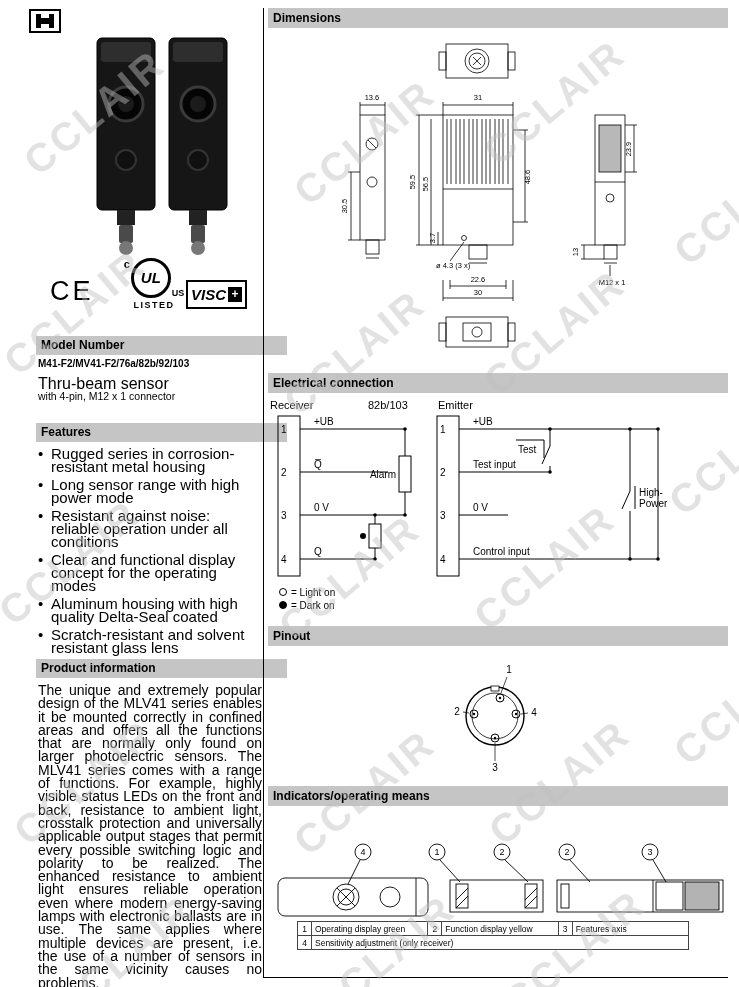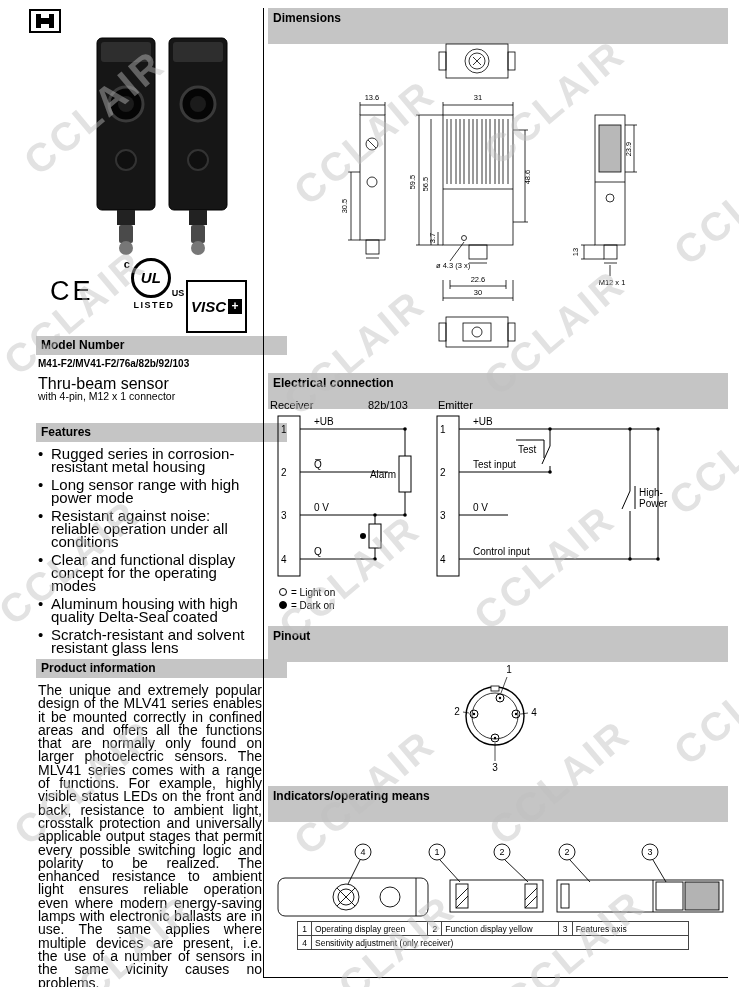--- a/index.html
+++ b/index.html
@@ -11,27 +11,27 @@
   .brand{position:absolute;left:28px;top:8px;width:34px;height:26px;}
   .photo{position:absolute;left:93px;top:12px;width:140px;height:250px;}
   .ce{position:absolute;left:50px;top:276px;font-size:27px;font-weight:500;letter-spacing:3px;}
   .ul{position:absolute;left:122px;top:258px;width:64px;text-align:center;}
   .ul-row{display:flex;align-items:center;justify-content:center;}
   .ul-c{font-size:11px;font-weight:bold;align-self:flex-start;margin-right:1px;}
   .ul-circle{width:34px;height:34px;border:3px solid #000;border-radius:50%;
              font-style:italic;font-weight:bold;font-size:15px;line-height:34px;}
   .ul-us{font-size:9px;font-weight:bold;align-self:flex-end;margin-left:1px;}
   .ul-listed{font-size:9px;font-weight:bold;letter-spacing:1.5px;margin-top:2px;}
-  .visco{position:absolute;left:186px;top:280px;border:2px solid #000;padding:16px 3px;
+  .visco{position:absolute;left:186px;top:280px;border:2px solid #000;padding:4px 3px;
          display:flex;align-items:center;font-weight:bold;font-style:italic;font-size:15px;justify-content:center;}
   .visco-plus{background:#000;color:#fff;width:14px;height:15px;line-height:15px;text-align:center;
               font-style:normal;font-size:12px;margin-left:2px;}
   .lbar{position:absolute;left:36px;width:251px;height:19px;background:#c5c5c5;
         font-size:12px;font-weight:bold;line-height:19px;padding-left:5px;box-sizing:border-box;}
-  .rbar{position:absolute;left:268px;width:460px;height:36px;background:#c5c5c5;
+  .rbar{position:absolute;left:268px;width:460px;height:20px;background:#c5c5c5;
         font-size:12px;font-weight:bold;line-height:20px;padding-left:5px;box-sizing:border-box;}
   .mn-title{position:absolute;left:38px;top:358px;width:222px;font-size:10px;font-weight:bold;}
   .mn-sub{position:absolute;left:38px;top:375px;font-size:16px;}
   .mn-sub2{position:absolute;left:38px;top:390px;font-size:10.5px;}
   .features{position:absolute;left:38px;top:447px;width:224px;}
   .feat{display:flex;margin-bottom:5px;font-size:15px;line-height:13px;}
   .feat::before{content:"•";width:13px;flex:none;}
   .pinfo{position:absolute;left:38px;top:684px;width:224px;font-size:14px;line-height:13.3px;
          text-align:justify;}
   

